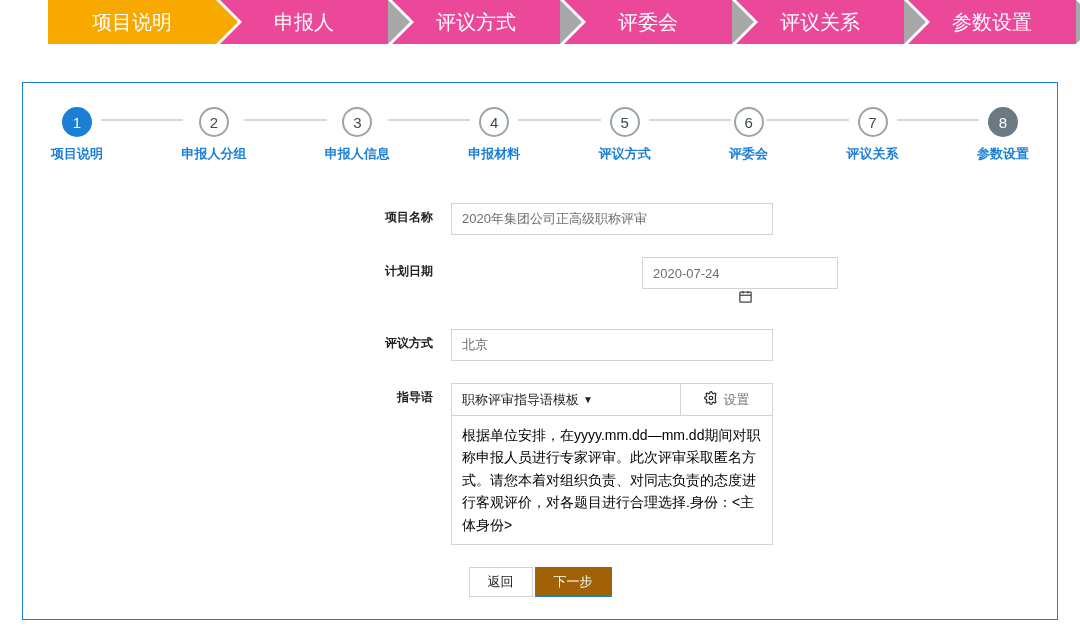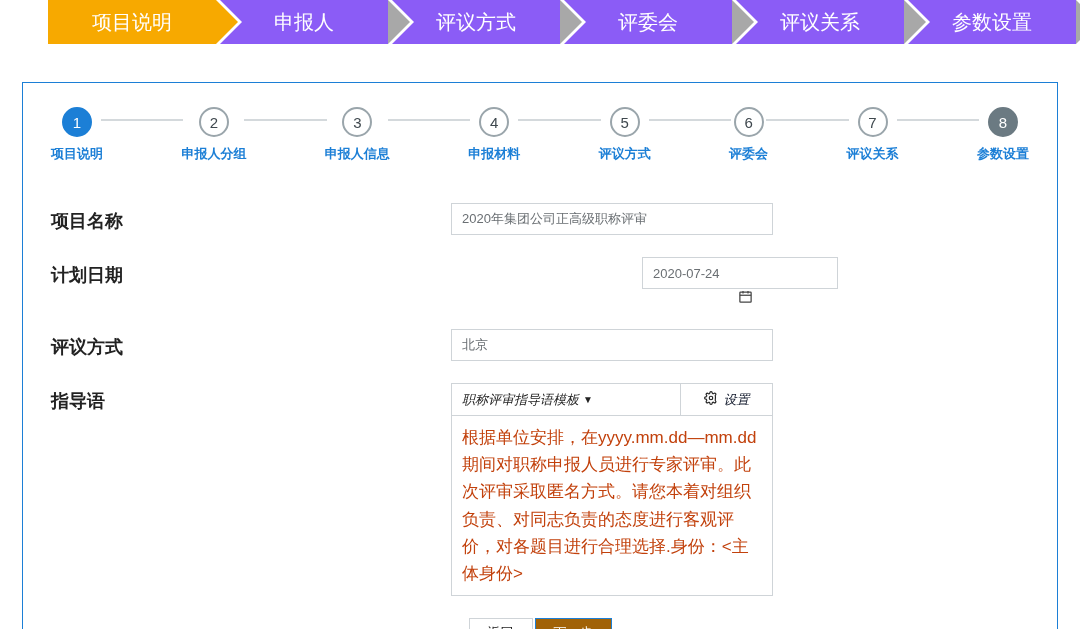--- a/index.html
+++ b/index.html
@@ -2,21 +2,21 @@
 <html><head>
 <meta charset="utf-8">
 <style>
   * { box-sizing: border-box; margin: 0; padding: 0; }
   body { font-family: "Microsoft YaHei", Arial, sans-serif; background: #fff; width: 1080px; }
 
   .arrow-nav { display: flex; height: 44px; margin-left: 48px; }
   .arrow-step {
     position: relative;
     flex: 1;
-    background: #8b5cf6;
+    background: #ec4899;
     color: #fff;
     font-size: 20px;
     display: flex;
     align-items: center;
     justify-content: center;
     margin-right: 4px;
   }
   .arrow-step.active { background: #f7a900; }
   .arrow-step::after {
     content: '';
@@ -53,37 +53,37 @@
     display: flex; align-items: center; justify-content: center;
     font-size: 15px; background: #fff; z-index: 2;
   }
   .circle.current { background: #1c7fd6; border-color: #1c7fd6; color: #fff; }
   .circle.last { background: #6b7a82; border-color: #6b7a82; color: #fff; }
   .step-label { margin-top: 8px; font-size: 13px; color: #1c7fd6; font-weight: 600; }
   .connector { flex: 1; height: 2px; background: #d4d9dc; margin: 0 -2px; position: relative; top: -15px; z-index: 1; }
 
   .form-area { margin-top: 40px; }
   .form-row { display: flex; align-items: flex-start; margin-bottom: 22px; }
-  .form-label { width: 400px; text-align: left; font-size: 18px; font-weight: 700; color: #222; padding-top: 6px; padding-right: 18px; }
+  .form-label { width: 400px; text-align: right; font-size: 12px; font-weight: 700; color: #222; padding-top: 6px; padding-right: 18px; }
   .form-field { flex: 1; }
   .txt-input {
     width: 322px; height: 32px; border: 1px solid #cfd4d8; padding: 0 10px;
     font-size: 13px; color: #6a6f73; background: #fff;
   }
   .txt-input.short { width: 196px; }
   .date-wrap { display: flex; align-items: center; flex-direction: column; }
   .cal-icon { margin-left: 10px; color: #555; font-size: 15px; }
 
   .guide-box { width: 322px; border: 1px solid #cfd4d8; }
-  .guide-head { display: flex; height: 32px; border-bottom: 1px solid #cfd4d8; font-style: italic; }
+  .guide-head { display: flex; height: 32px; border-bottom: 1px solid #cfd4d8; }
   .guide-drop { flex: 1; display: flex; align-items: center; padding: 0 10px; font-size: 13px; color: #222; }
   .caret { margin-left: 4px; font-size: 10px; }
-  .guide-set { width: 92px; border-left: 1px solid #cfd4d8; display: flex; align-items: center; justify-content: center; font-size: 13px; color: #0f172a; }
+  .guide-set { width: 92px; border-left: 1px solid #cfd4d8; display: flex; align-items: center; justify-content: center; font-size: 13px; color: #737373; }
   .gear { margin-right: 6px; font-size: 14px; }
-  .guide-body { padding: 8px 10px; font-size: 17px; color: #c2410c; line-height: 1.6; min-height: 112px; }
+  .guide-body { padding: 8px 10px; font-size: 14px; color: #000000; line-height: 1.6; min-height: 112px; }
 
   .actions { display: flex; justify-content: center; gap: 2px; margin-top: 6px; }
   .btn { height: 30px; padding: 0 18px; font-size: 13px; border: 1px solid #cfd4d8; background: #fff; color: #222; display: flex; align-items: center; cursor: pointer; }
   .btn.primary { background: #a16207; border-color: #1c7fd6; color: #fff; }
 </style>
 </head>
 <body>
 
 <div class="arrow-nav" id="arrow-nav">
     <div class="arrow-step first active">项目说明</div>

